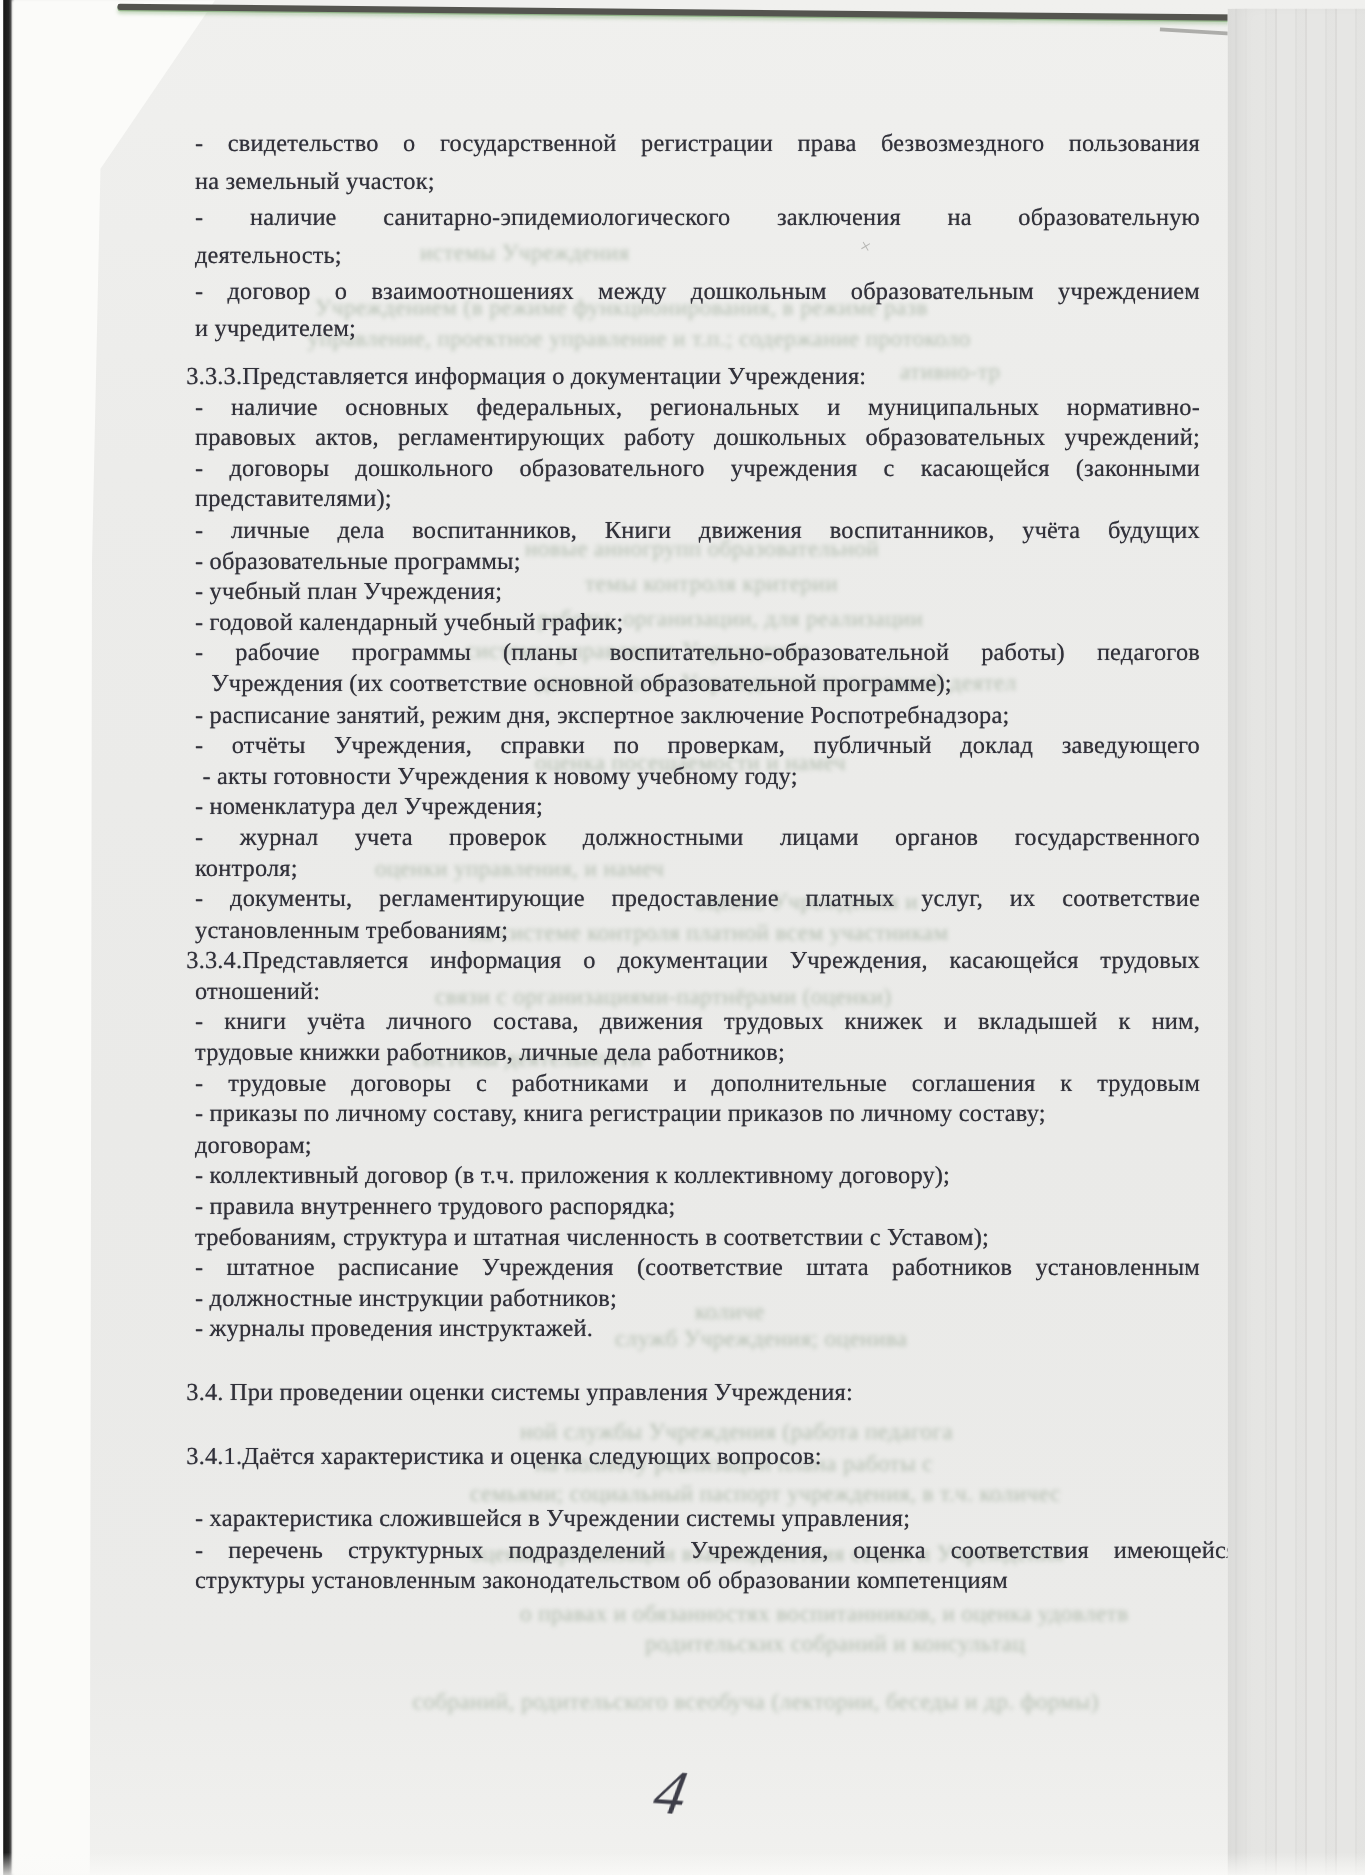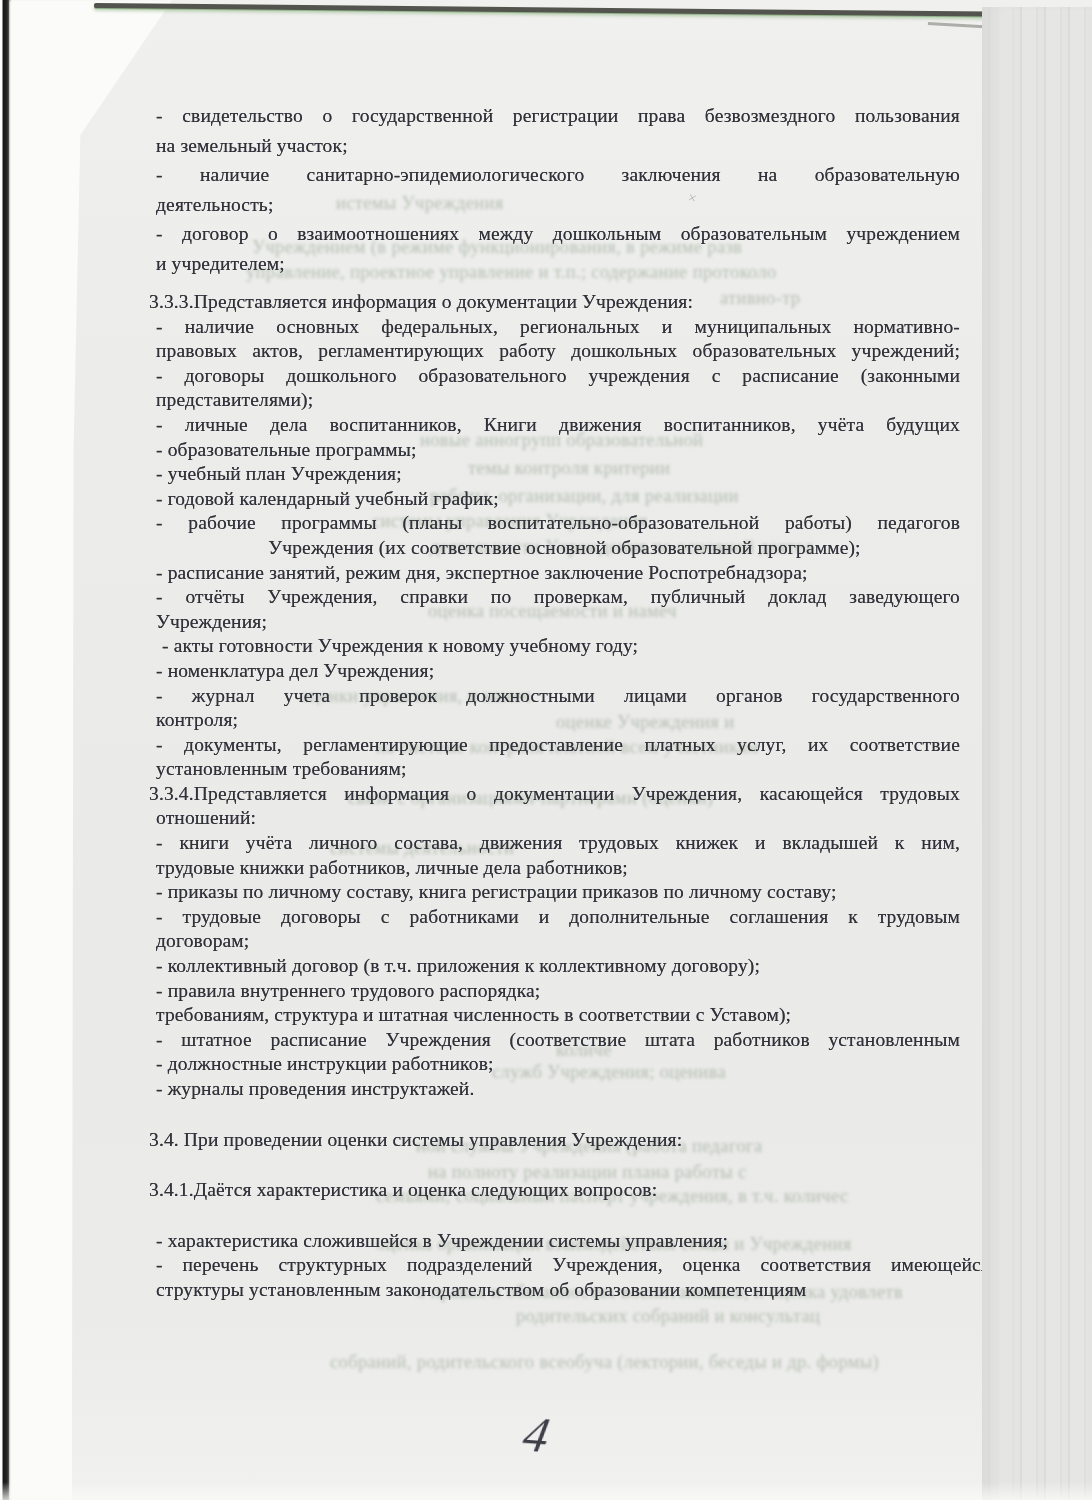--- a/index.html
+++ b/index.html
@@ -32,21 +32,21 @@
     background:linear-gradient(180deg,rgba(250,250,248,0),rgba(250,250,248,.8));}
   
   .flow{position:absolute;left:156px;top:101px;width:804px;
     font-size:19.5px;color:#31313a;letter-spacing:.15px;
     text-shadow:0 0 .6px rgba(49,49,58,.75);}
   .ln{height:24.6px;line-height:24.6px;white-space:nowrap;}
   .lnA{height:29.5px;line-height:29.5px;white-space:nowrap;}
   .j{white-space:normal;text-align:justify;text-align-last:justify;}
   .wide{width:834px;}
   .hang{margin-left:-7px;}
-  .ind{padding-left:13px;text-align:center;}
+  .ind{padding-left:13px;}
   .ind5{padding-left:6px;}
   .mt12{margin-top:12px;}
   .mt26{margin-top:26px;}
   
   .bleed{position:absolute;color:#7e927a;opacity:.5;filter:blur(1.6px);
     white-space:nowrap;font-size:18.5px;letter-spacing:.35px;}
   .mbleed{position:absolute;color:#68785f;opacity:.55;filter:blur(1.1px);
     font-size:14.5px;white-space:nowrap;}
   
   .hw{position:absolute;left:524px;top:1405px;font-size:50px;font-style:italic;
@@ -117,43 +117,42 @@
 <div class="flow">
   <div class="lnA j">- свидетельство о государственной регистрации права безвозмездного пользования</div>
   <div class="lnA">на земельный участок;</div>
   <div class="lnA j">- наличие санитарно-эпидемиологического заключения на образовательную</div>
   <div class="lnA">деятельность;</div>
   <div class="lnA j">- договор о взаимоотношениях между дошкольным образовательным учреждением</div>
   <div class="lnA">и учредителем;</div>
   <div class="ln hang mt12">3.3.3.Представляется информация о документации Учреждения:</div>
   <div class="ln j">- наличие основных федеральных, региональных и муниципальных нормативно-</div>
   <div class="ln j">правовых актов, регламентирующих работу дошкольных образовательных учреждений;</div>
-  <div class="ln j">- договоры дошкольного образовательного учреждения с расписание (законными</div>
+  <div class="ln j">- договоры дошкольного образовательного учреждения с касающейся (законными</div>
   <div class="ln">представителями);</div>
   <div class="ln j">- личные дела воспитанников, Книги движения воспитанников, учёта будущих</div>
   <div class="ln">- образовательные программы;</div>
   <div class="ln">- учебный план  Учреждения;</div>
   <div class="ln">- годовой календарный учебный график;</div>
   <div class="ln j">- рабочие программы (планы воспитательно-образовательной работы) педагогов</div>
   <div class="ln ind">Учреждения (их соответствие основной образовательной программе);</div>
   <div class="ln">- расписание занятий, режим дня, экспертное заключение  Роспотребнадзора;</div>
   <div class="ln j">- отчёты Учреждения, справки по проверкам, публичный доклад заведующего</div>
-  <div class="ln">Учреждения;</div>
   <div class="ln ind5">- акты готовности  Учреждения к новому учебному году;</div>
   <div class="ln">- номенклатура дел  Учреждения;</div>
   <div class="ln j">- журнал учета проверок должностными лицами органов государственного</div>
   <div class="ln">контроля;</div>
   <div class="ln j">- документы, регламентирующие предоставление платных услуг, их соответствие</div>
   <div class="ln">установленным требованиям;</div>
   <div class="ln hang j">3.3.4.Представляется информация о документации Учреждения, касающейся трудовых</div>
   <div class="ln">отношений:</div>
   <div class="ln j">- книги учёта личного состава, движения трудовых книжек и вкладышей к ним,</div>
   <div class="ln">трудовые книжки работников, личные дела работников;</div>
+  <div class="ln j">- трудовые договоры с работниками и дополнительные соглашения к трудовым</div>
   <div class="ln">- приказы по личному составу, книга регистрации приказов по личному составу;</div>
-  <div class="ln j">- трудовые договоры с работниками и дополнительные соглашения к трудовым</div>
   <div class="ln">договорам;</div>
   <div class="ln">- коллективный договор (в т.ч. приложения к коллективному договору);</div>
   <div class="ln">- правила внутреннего трудового распорядка;</div>
   <div class="ln">требованиям, структура и штатная численность  в соответствии с Уставом);</div>
   <div class="ln j">- штатное расписание Учреждения (соответствие штата работников установленным</div>
   <div class="ln">- должностные инструкции работников;</div>
   <div class="ln">- журналы проведения инструктажей.</div>
   <div class="ln hang mt26">3.4. При проведении оценки системы управления Учреждения:</div>
   <div class="ln hang mt26">3.4.1.Даётся характеристика и оценка следующих вопросов:</div>
   <div class="ln mt26">- характеристика сложившейся в  Учреждении системы управления;</div>

